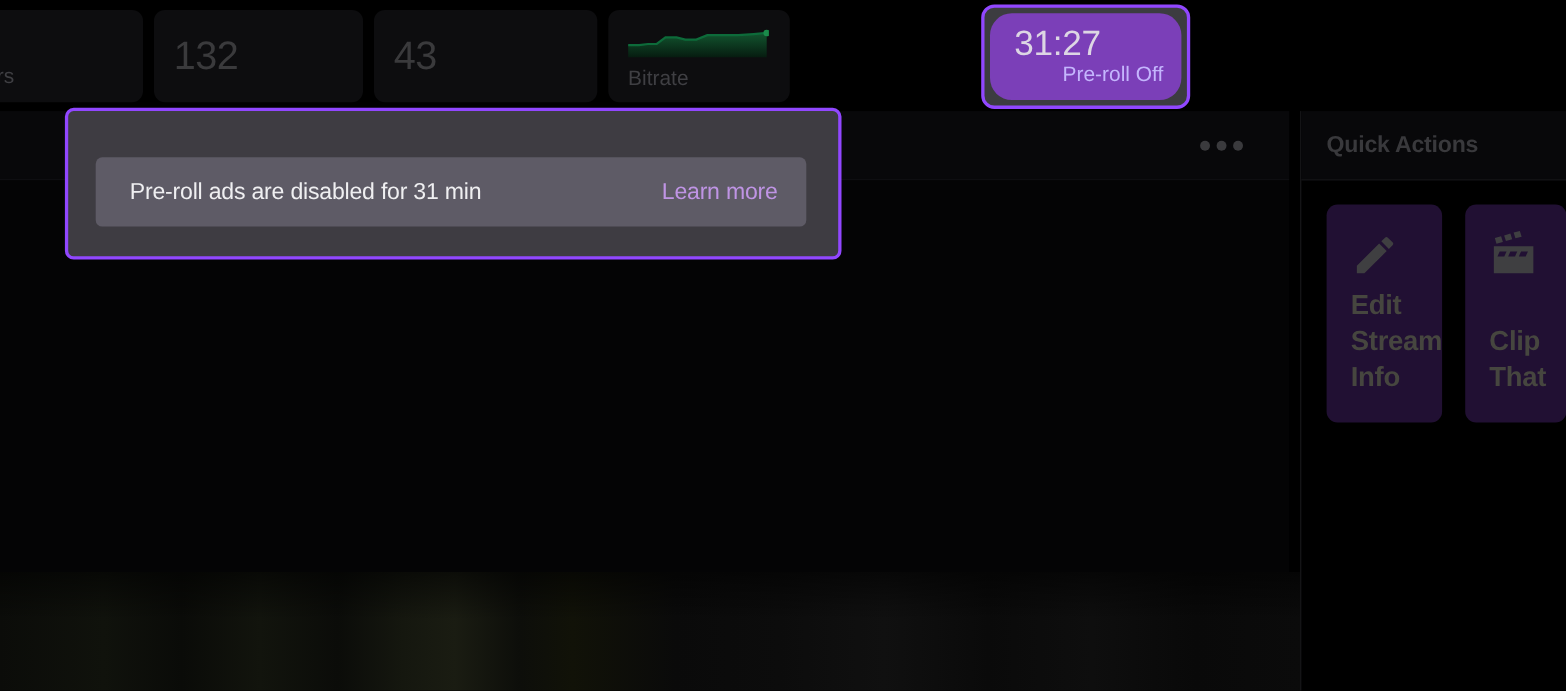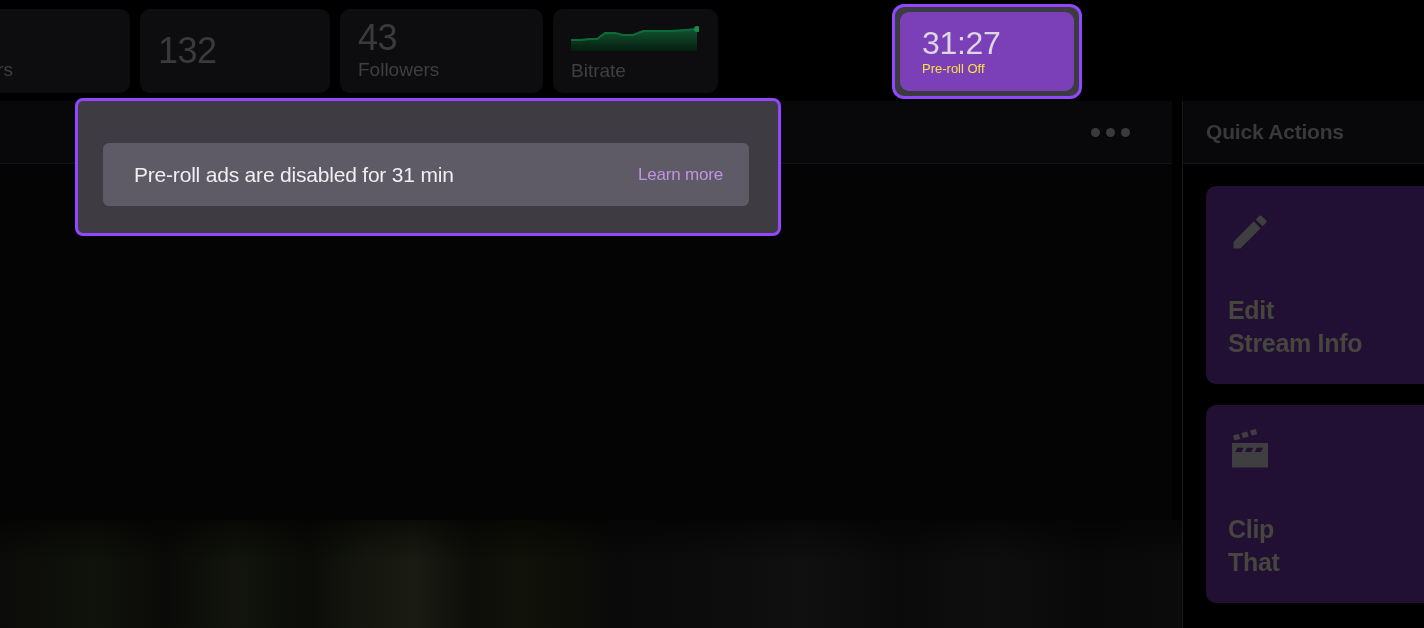--- a/index.html
+++ b/index.html
@@ -63,21 +63,21 @@
   .stat-label {
     font-size: 19px;
     font-weight: 400;
     color: #3f3f43;
     line-height: 1.25;
     margin-top: 1px;
   }
 
   .stat-card.spark-card {
     width: 165px;
-    justify-content: center;
+    justify-content: flex-start;
   }
 
   .spark-wrap {
     width: 128px;
     height: 34px;
     position: relative;
     margin-bottom: 4px;
     margin-top: 2px;
   }
   .spark-wrap svg { display: block; width: 128px; height: 34px; }
@@ -92,39 +92,40 @@
     border: 3px solid #9147ff;
     border-radius: 12px;
     background: #3c3c40;
     padding: 5px;
   }
 
   .timer-card {
     width: 100%;
     height: 100%;
     background: #7b3fb8;
-    border-radius: 9px;
+    border-radius: 20px;
     display: flex;
     flex-direction: column;
     justify-content: center;
     padding-left: 22px;
   }
 
   .timer-value {
     font-size: 32px;
     color: #ddd6e4;
     line-height: 1.08;
     letter-spacing: -0.3px;
   }
 
   .timer-label {
-    font-size: 13px;
-    color: #fde047;
+    font-size: 19px;
+    color: #c4b5fd;
     line-height: 1.25;
     margin-top: 1px;
+    margin-left: 44px;
   }
 
   
   .body-row {
     position: absolute;
     left: 0; top: 101px;
     width: 1424px;
     height: 527px;
     display: flex;
     gap: 10px;
@@ -212,21 +213,21 @@
   .sidebar-title {
     font-size: 21px;
     font-weight: bold;
     color: #39393c;
     letter-spacing: -0.2px;
   }
 
   .qa-list {
     padding: 22px 0 0 23px;
     display: flex;
-    flex-direction: column;
+    flex-direction: row;
     gap: 21px;
     justify-content: space-between;
   }
 
   .qa-card {
     position: relative;
     width: 260px;
     height: 198px;
     background: #211033;
     border-radius: 10px;
@@ -250,21 +251,21 @@
     font-weight: bold;
     color: #46463f;
     line-height: 1.32;
     white-space: pre-line;
     letter-spacing: -0.3px;
   }
 
   
   .toast-highlight {
     position: absolute;
-    left: 75px;
+    left: 59px;
     top: 98px;
     width: 706px;
     height: 138px;
     border: 3px solid #9147ff;
     border-radius: 8px;
     background: #3e3c42;
     z-index: 40;
   }
 
   .toast {
@@ -281,21 +282,21 @@
   }
 
   .toast-text {
     font-size: 21px;
     color: #efeff1;
     letter-spacing: -0.2px;
   }
 
   .toast-link {
     margin-left: auto;
-    font-size: 17px;
+    font-size: 21px;
     color: #bf94e4;
     letter-spacing: -0.2px;
     cursor: pointer;
   }
 </style>
 </head>
 <body>
 
 <div class="app">
 
@@ -305,21 +306,20 @@
       <div class="stat-value">8</div>
       <div class="stat-label">iewers</div>
     </div>
 
     <div class="stat-card" style="width:190px">
       <div class="stat-value">132</div>
     </div>
 
     <div class="stat-card" style="width:203px">
       <div class="stat-value">43</div>
-      <div class="stat-label">Followers</div>
     </div>
 
     <div class="stat-card spark-card">
       <div class="spark-wrap">
         <svg viewBox="0 0 128 34" preserveAspectRatio="none" aria-hidden="true">
           <defs>
             <linearGradient id="sparkFill" x1="0" y1="0" x2="0" y2="1">
               <stop offset="0%" stop-color="#12552f"></stop>
               <stop offset="100%" stop-color="#061c10"></stop>
             </linearGradient>

